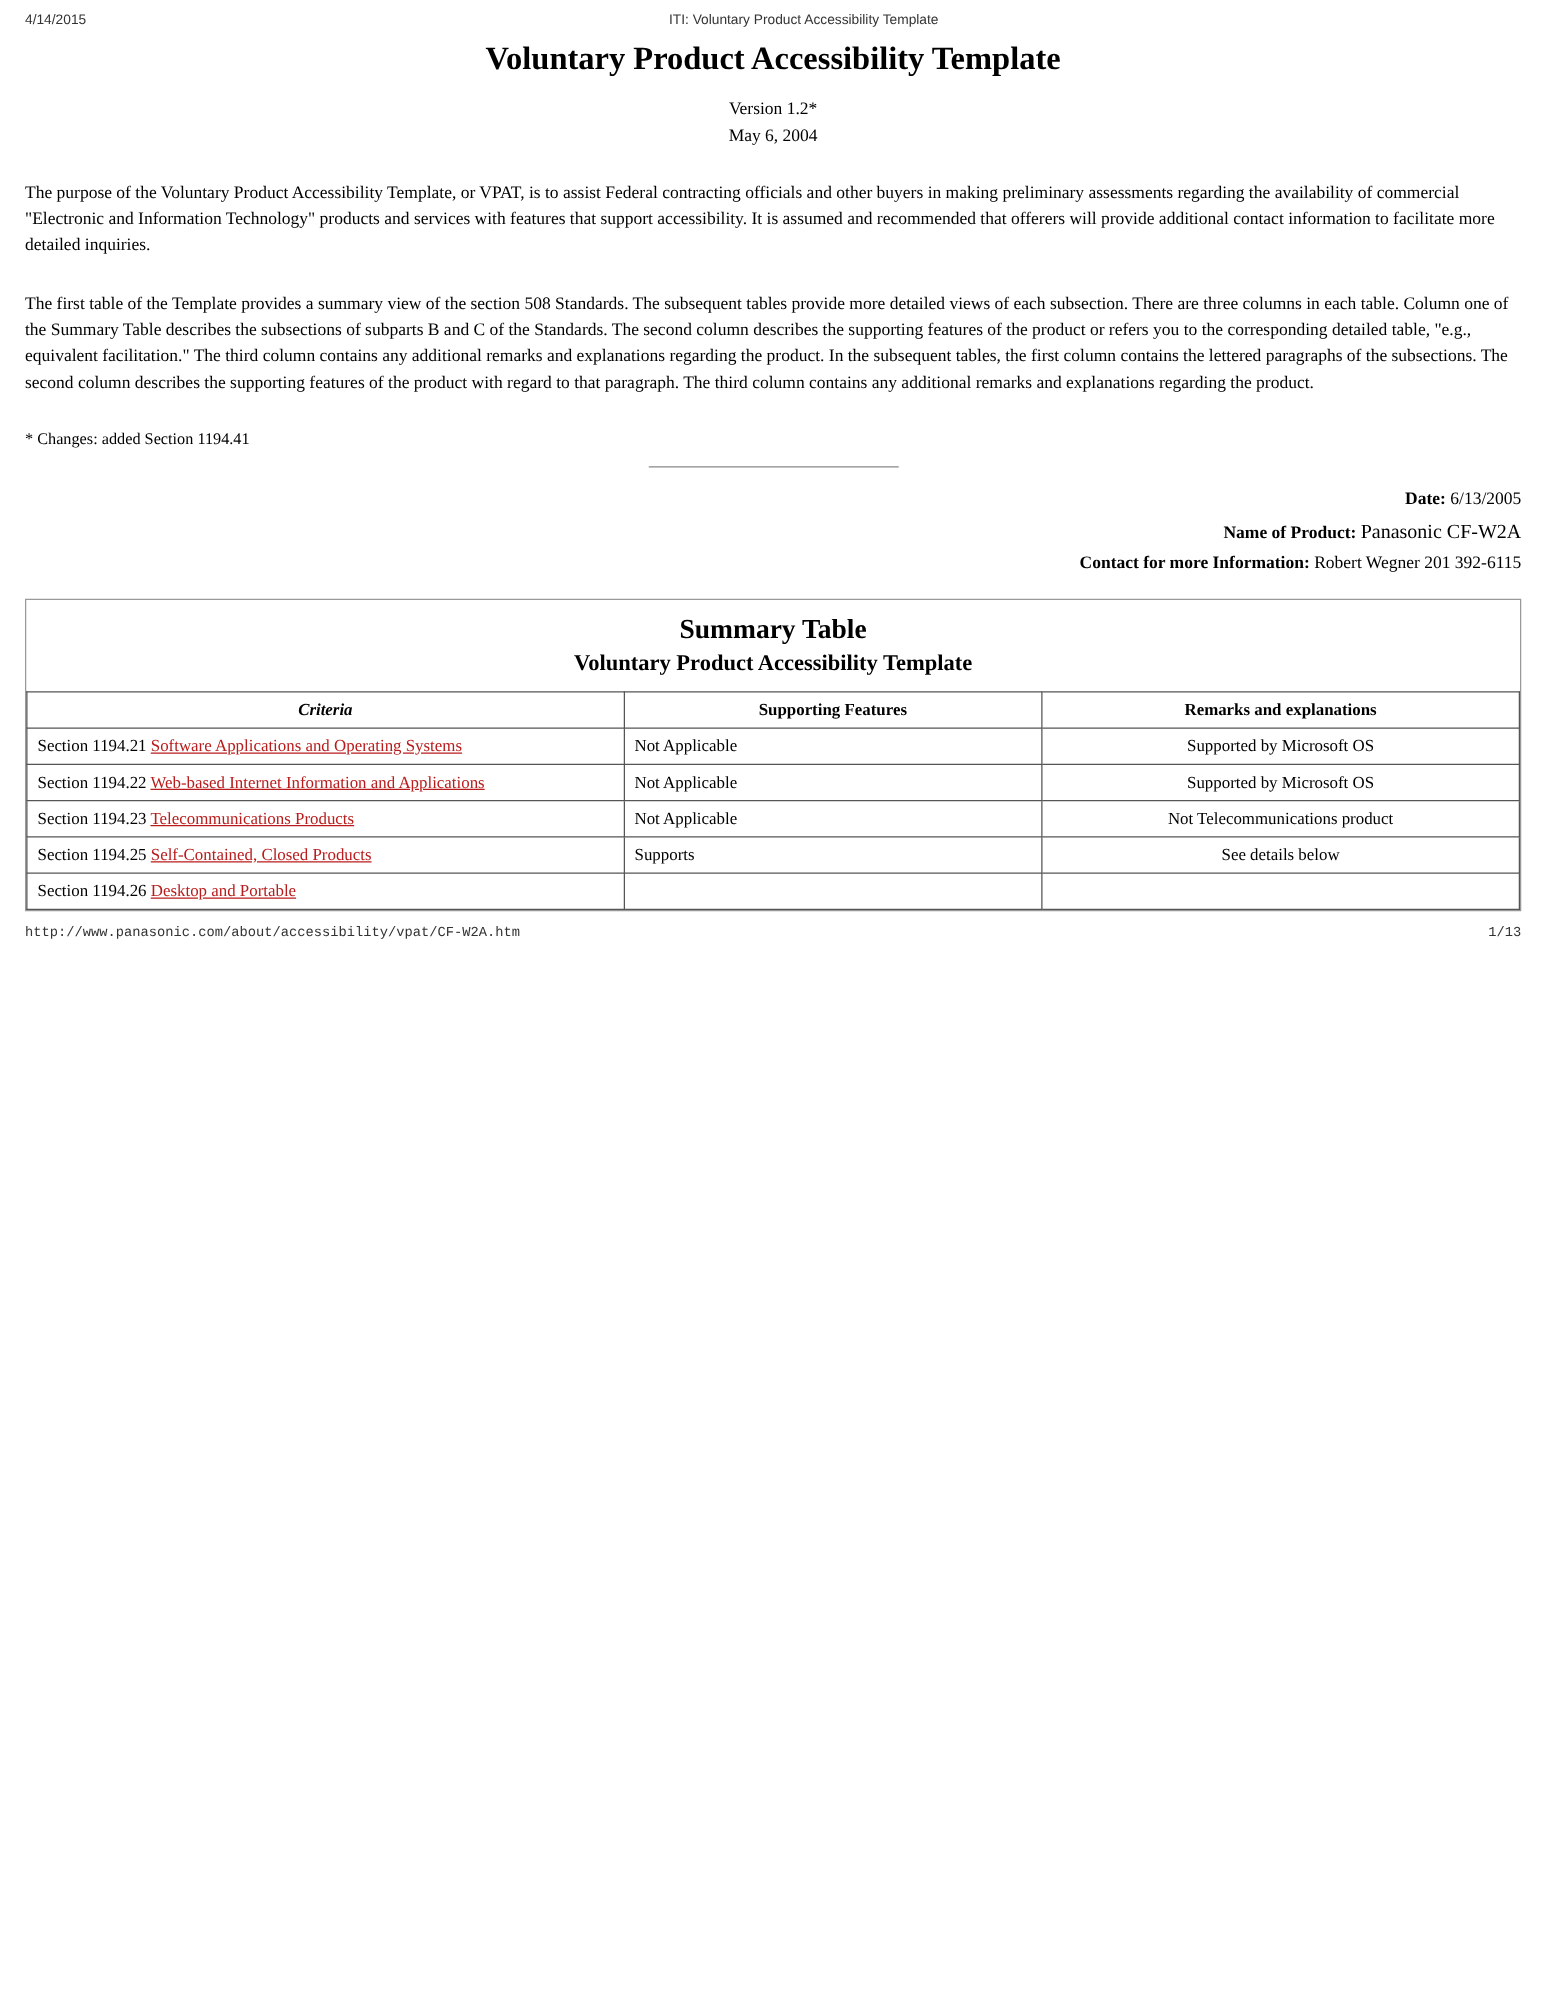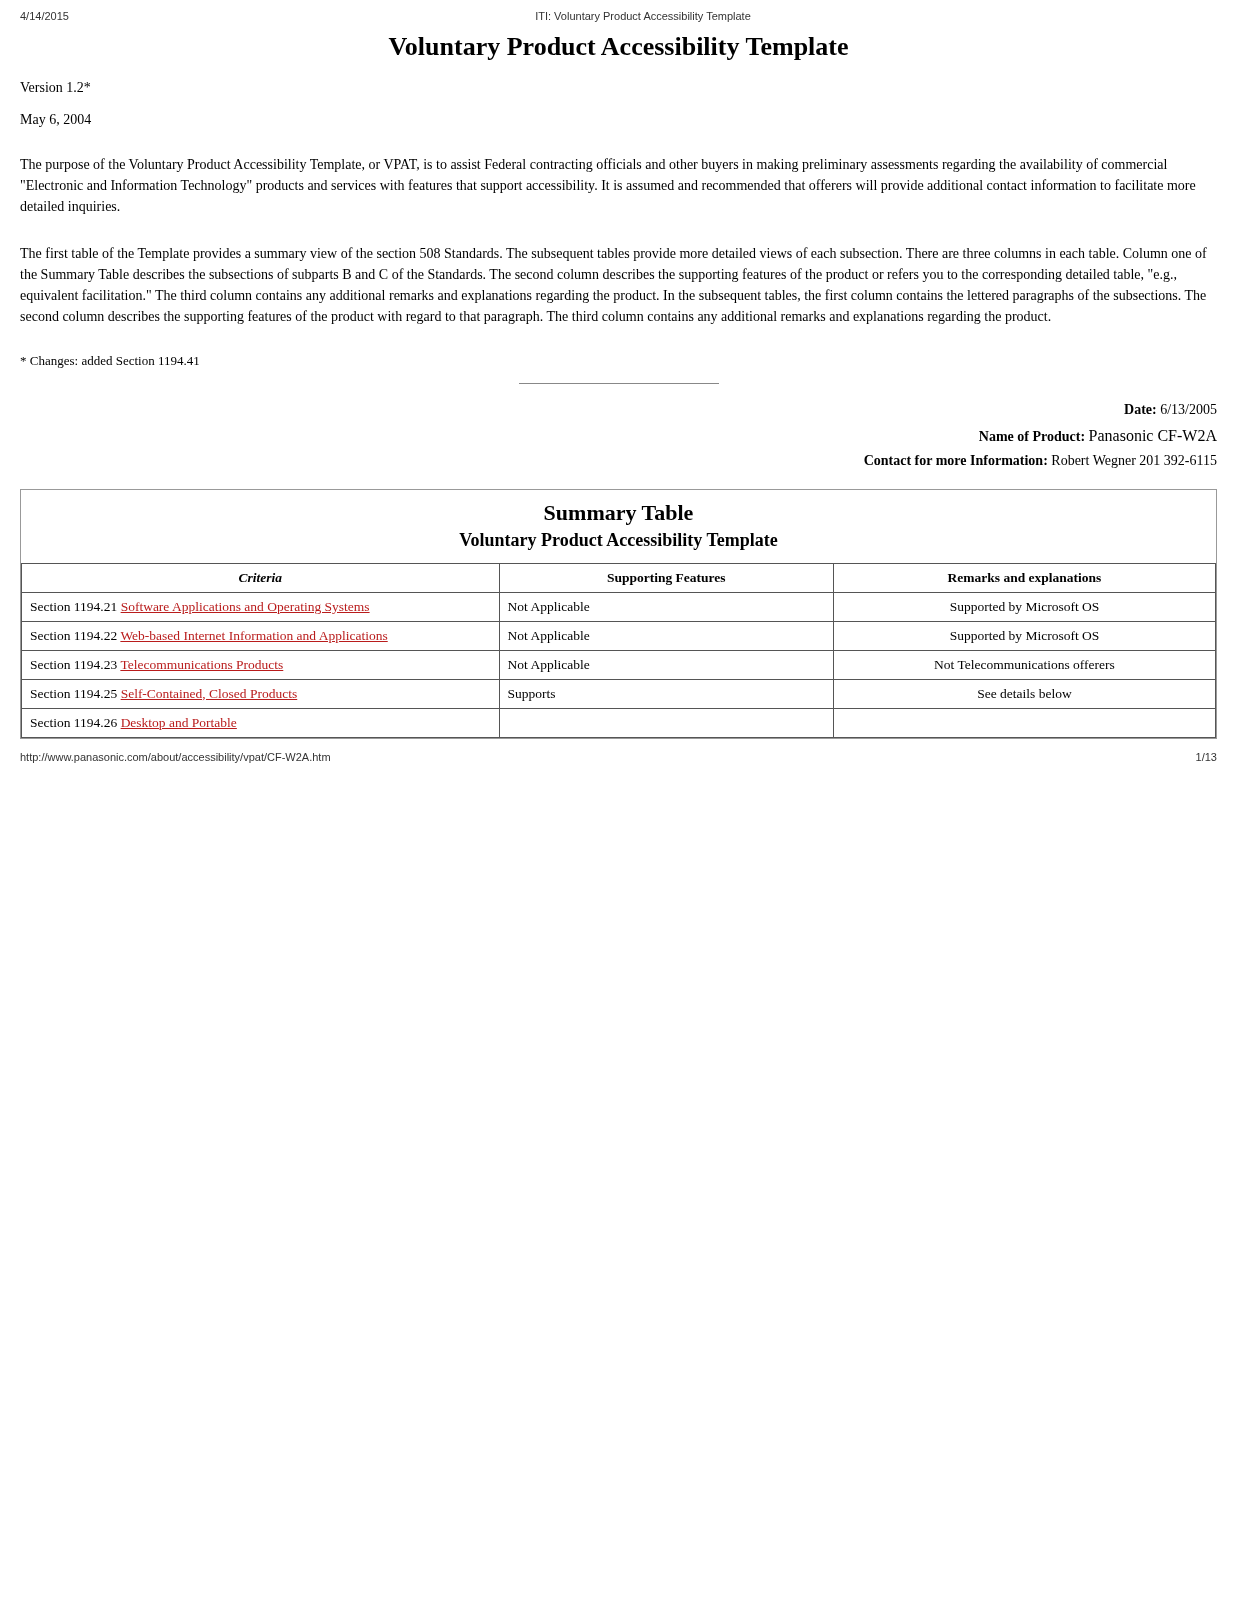--- a/index.html
+++ b/index.html
@@ -18,22 +18,23 @@
       margin-bottom: 10px;
       font-family: Arial, sans-serif;
     }
     .page-title {
       text-align: center;
       font-size: 26px;
       font-weight: bold;
       margin: 10px 0 18px 0;
     }
     .subtitle {
+      text-align: center;
       font-size: 14px;
-      margin: 16px 0;
+      margin: 6px 0;
     }
     .intro-text {
       margin: 26px 0;
       line-height: 1.5;
     }
     .changes {
       margin: 8px 0 10px 0;
       font-size: 13px;
     }
     .divider {
@@ -109,21 +110,21 @@
       vertical-align: middle;
     }
     a {
       color: #b91c1c;
       text-decoration: underline;
     }
     .footer-bar {
       display: flex;
       justify-content: space-between;
       font-size: 11px;
-      font-family: Liberation Sans, sans-serif;
+      font-family: Liberation Mono, monospace;
       margin-top: 12px;
       color: #333;
     }
   </style>
 </head>
 <body>
 
 <div class="browser-bar">
   <span>4/14/2015</span>
   <span>ITI: Voluntary Product Accessibility Template</span>
@@ -179,21 +180,21 @@
           <td class="re-col">Supported by Microsoft OS</td>
         </tr>
         <tr>
           <td class="criteria-col">Section 1194.22 <a href="#">Web-based Internet Information and Applications</a></td>
           <td class="sf-col">Not Applicable</td>
           <td class="re-col">Supported by Microsoft OS</td>
         </tr>
         <tr>
           <td class="criteria-col">Section 1194.23 <a href="#">Telecommunications Products</a></td>
           <td class="sf-col">Not Applicable</td>
-          <td class="re-col">Not Telecommunications offerers</td>
+          <td class="re-col">Not Telecommunications product</td>
         </tr>
         <tr>
           <td class="criteria-col">Section 1194.25 <a href="#">Self-Contained, Closed Products</a></td>
           <td class="sf-col">Supports</td>
           <td class="re-col">See details below</td>
         </tr>
         <tr>
           <td class="criteria-col">Section 1194.26 <a href="#">Desktop and Portable</a></td>
           <td class="sf-col"></td>
           <td class="re-col"></td>

